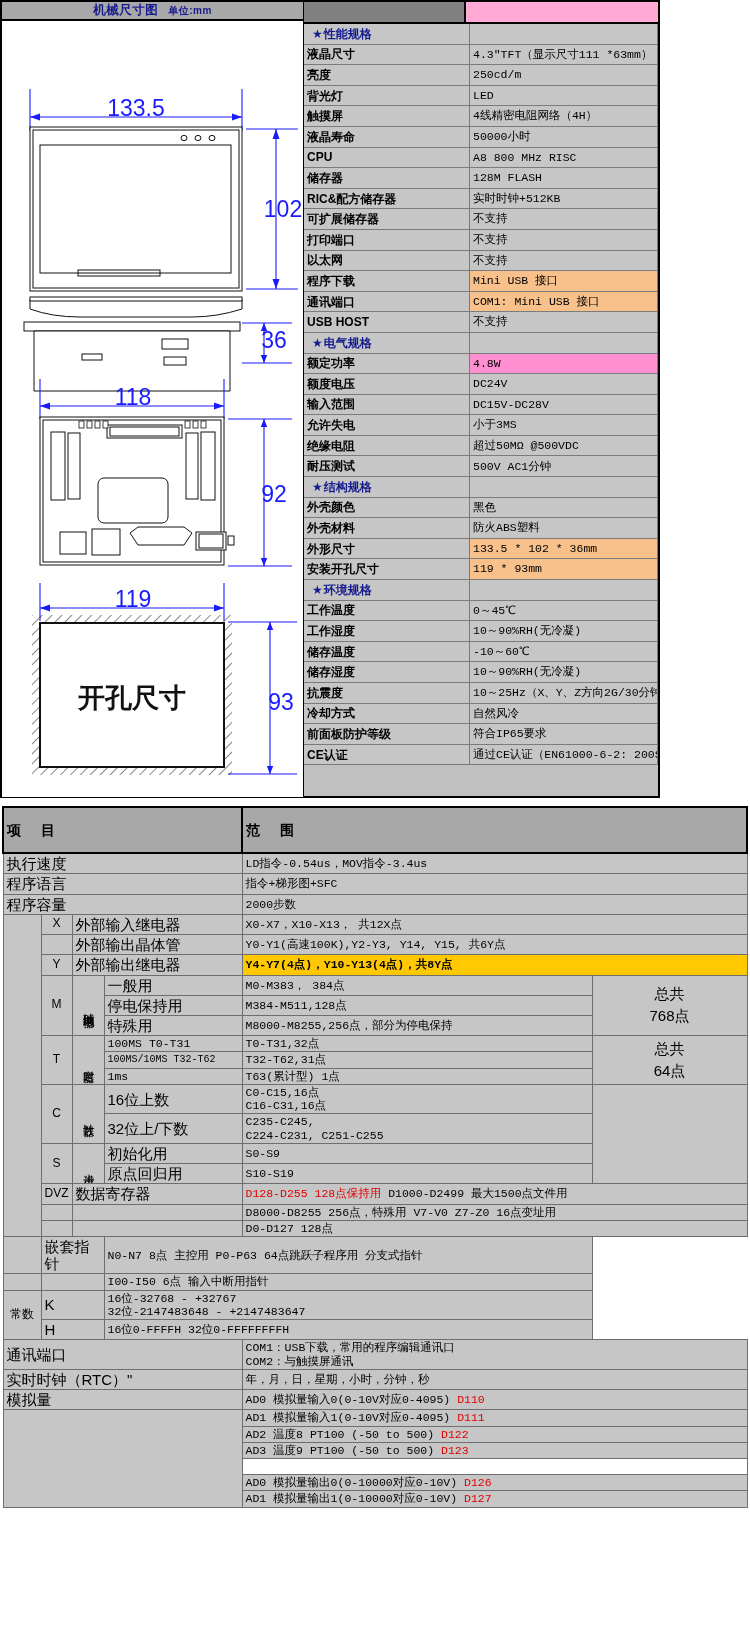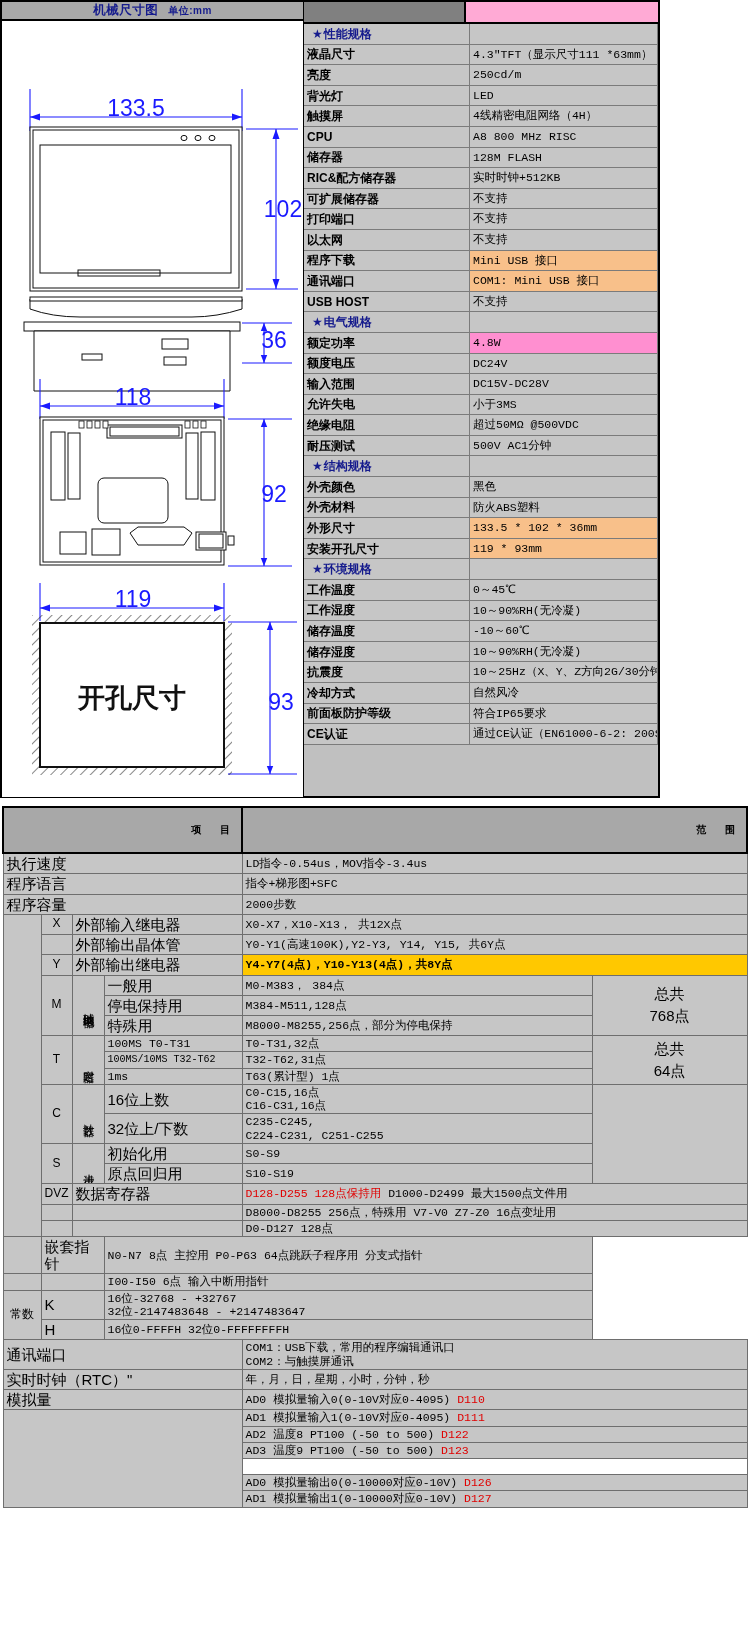--- a/index.html
+++ b/index.html
@@ -40,21 +40,21 @@
   td.hl-pink{background:#ff8fd0 !important;}
 
   
   .plc-wrap{position:absolute;left:0;top:806px;width:750px;}
   table.plc{border-collapse:collapse;width:746px;margin:0 2px;table-layout:fixed;}
   table.plc td{
     border:1px solid #6e6e6e;background:#c6c6c6;
     font-size:12px;line-height:1.15;padding:1px 3px;vertical-align:middle;
     overflow:hidden;
   }
-  table.plc td.hdr{background:#a8a8a8;text-align:right;font-weight:bold;font-size:10px;letter-spacing:8px;height:42px;}
+  table.plc td.hdr{background:#a8a8a8;text-align:left;font-weight:bold;font-size:14px;letter-spacing:8px;height:42px;}
   table.plc td.val{background:#c6c6c6;font-family:"Liberation Mono","DejaVu Sans Mono",monospace;font-size:11.5px;white-space:nowrap;}
   table.plc td.lab{font-size:15px;margin-left:21px;}
   table.plc td.ctr{text-align:center;}
   table.plc td.vert{text-align:center;font-size:11.5px;letter-spacing:0;line-height:1.05;width:20px;}
   table.plc td.blank{background:#c6c6c6;}
   table.plc td.total{background:#c6c6c6;text-align:center;font-size:15px;line-height:1.5;}
   .yellow{background:#ffc800 !important;font-weight:bold;}
   .red{color:#e00000;}
   .outer{border:2px solid #000 !important;}
   .vchar{writing-mode:vertical-rl;text-orientation:upright;letter-spacing:1px;line-height:1;}
@@ -216,20 +216,24 @@
             </tr>
             <tr>
               <td class="k">背光灯</td>
               <td class="v">LED</td>
             </tr>
             <tr>
               <td class="k">触摸屏</td>
               <td class="v">4线精密电阻网络（4H）</td>
             </tr>
             <tr>
+              <td class="k">液晶寿命</td>
+              <td class="v">50000小时</td>
+            </tr>
+            <tr>
               <td class="k">CPU</td>
               <td class="v">A8 800 MHz RISC</td>
             </tr>
             <tr>
               <td class="k">储存器</td>
               <td class="v">128M FLASH</td>
             </tr>
             <tr>
               <td class="k">RIC&amp;配方储存器</td>
               <td class="v">实时时钟+512KB</td>

